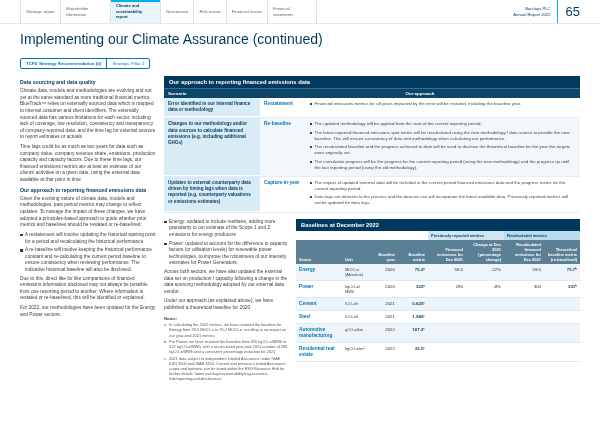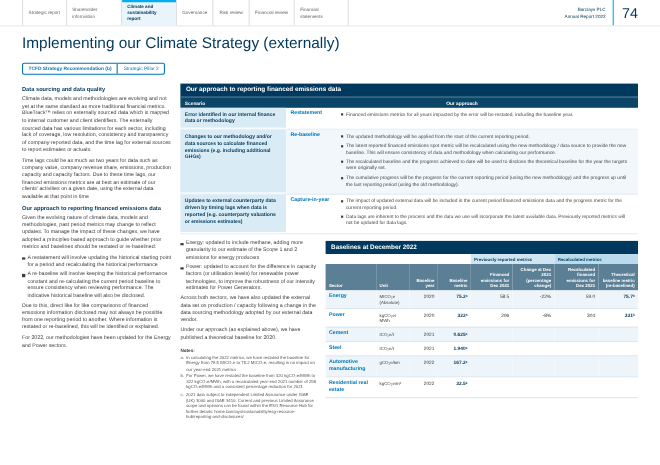--- a/index.html
+++ b/index.html
@@ -83,24 +83,24 @@
       <div class="tab active">Climate and sustainability report</div>
       <div class="tab">Governance</div>
       <div class="tab">Risk review</div>
       <div class="tab">Financial review</div>
       <div class="tab">Financial statements</div>
     </nav>
     <div class="brand">
       <div>Barclays PLC</div>
       <div>Annual Report 2022</div>
     </div>
-    <div class="pageno">74</div>
+    <div class="pageno">65</div>
   </header>
 
-  <h1 class="title">Implementing our Climate Strategy (externally)</h1>
+  <h1 class="title">Implementing our Climate Assurance (continued)</h1>
   <div class="tagrow">
     <div class="tag">
       <span class="tag-left">TCFD Strategy Recommendation (b)</span>
       <span class="tag-right">Strategic Pillar 2</span>
     </div>
   </div>
 
   <div class="content">
 
     <div class="col-left">

